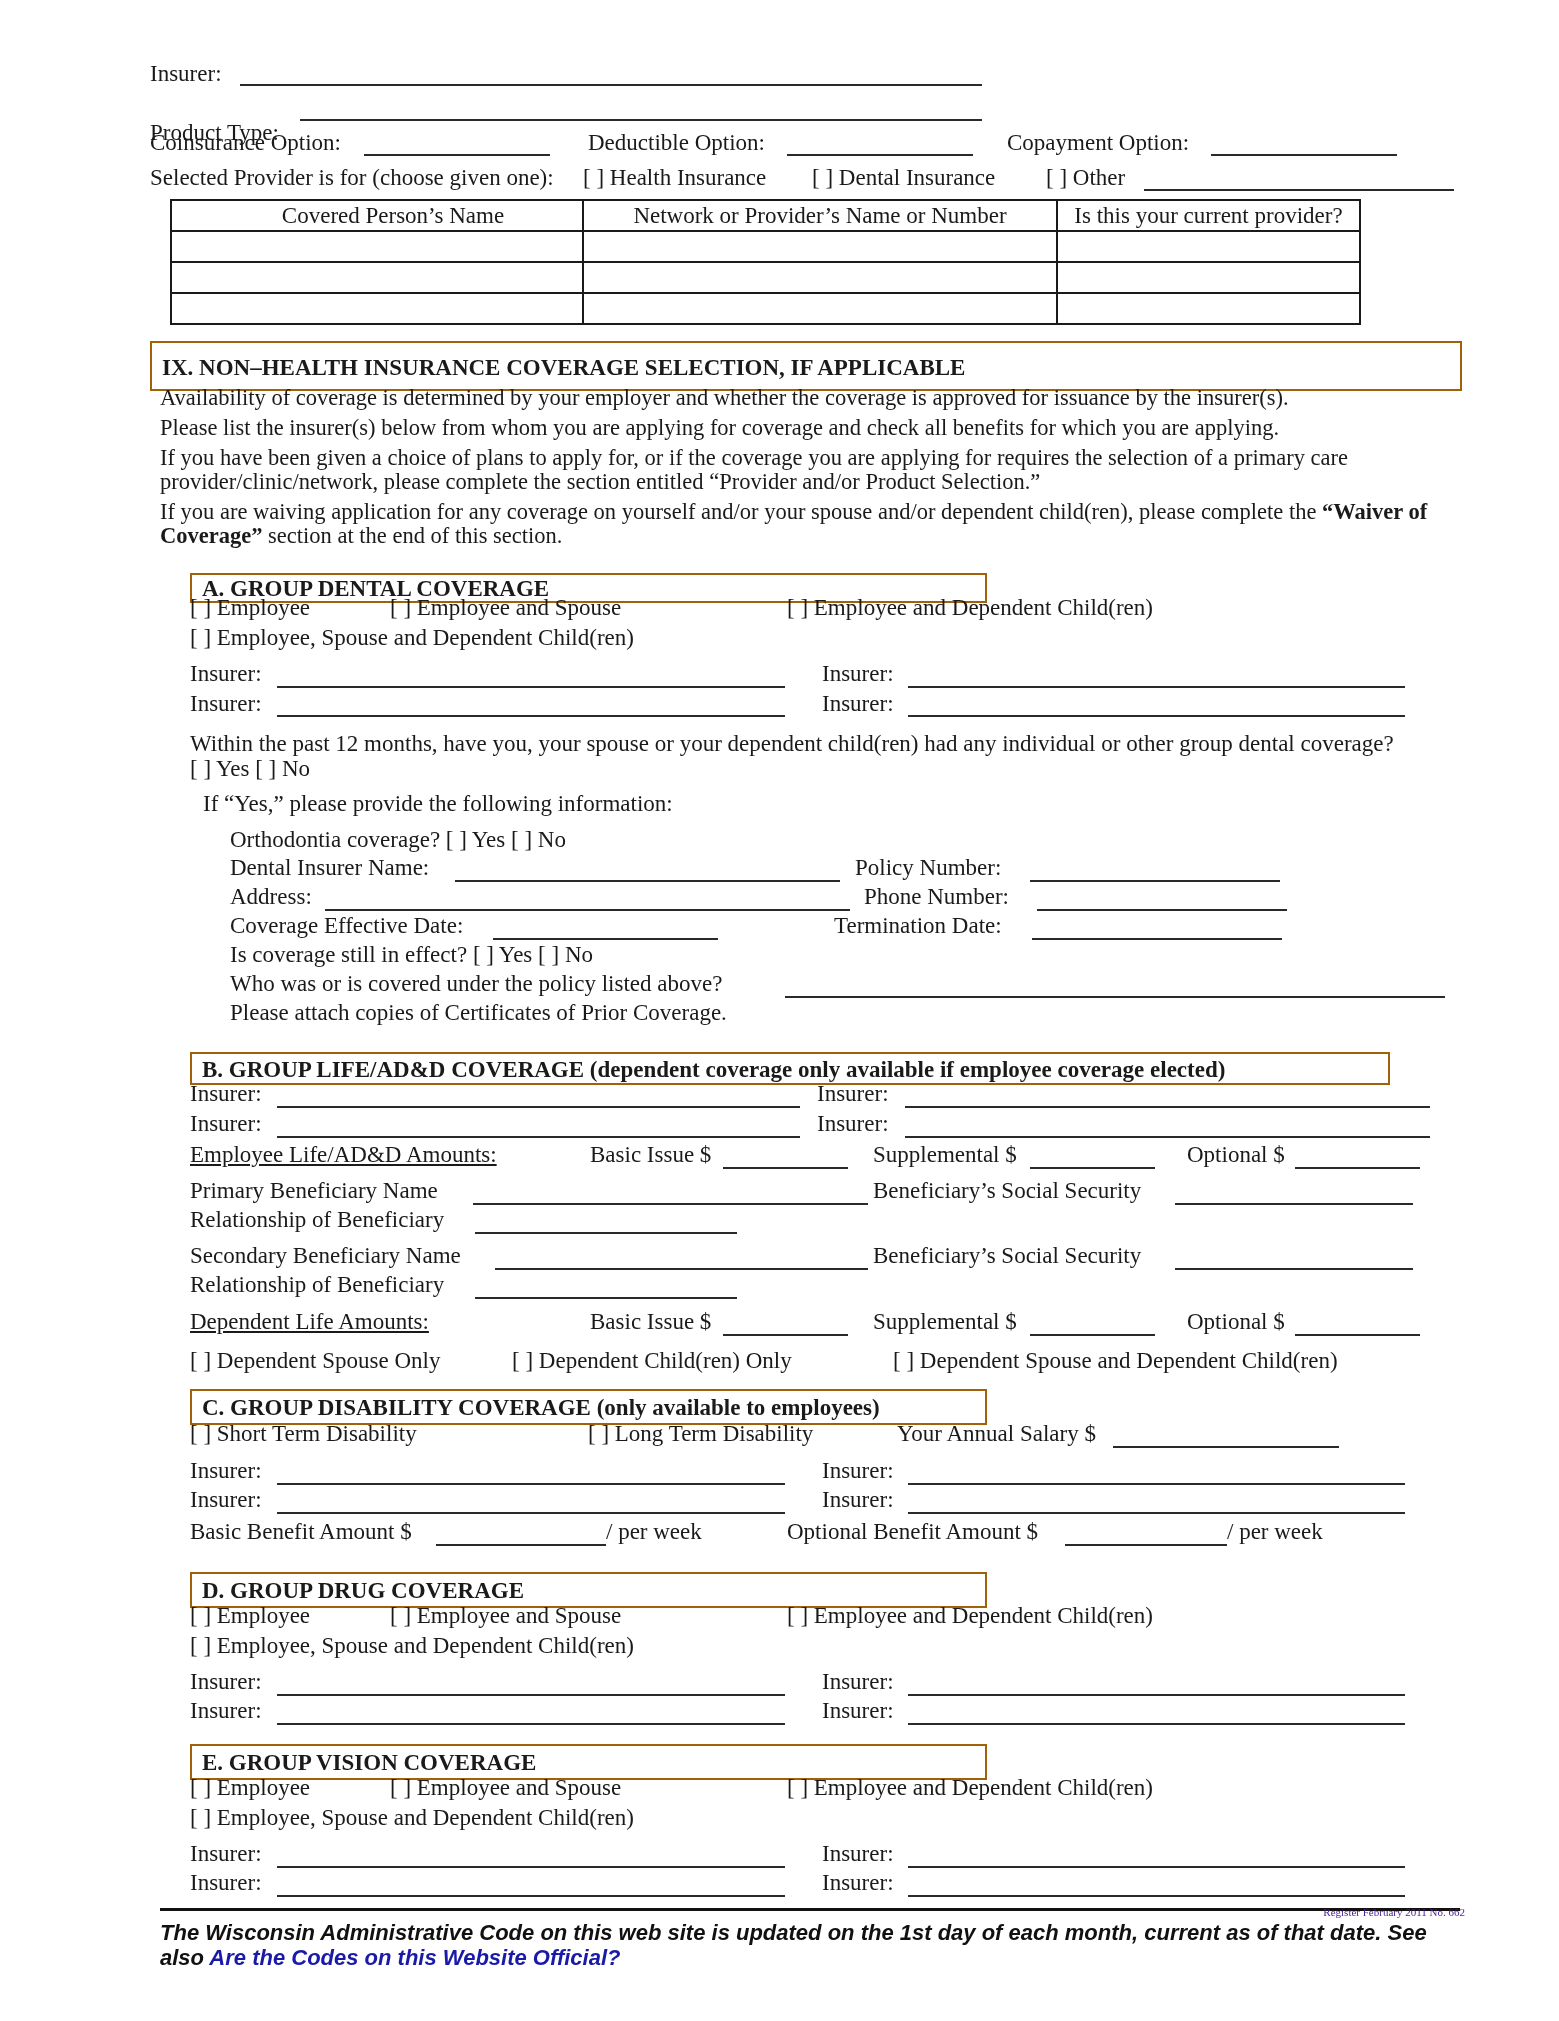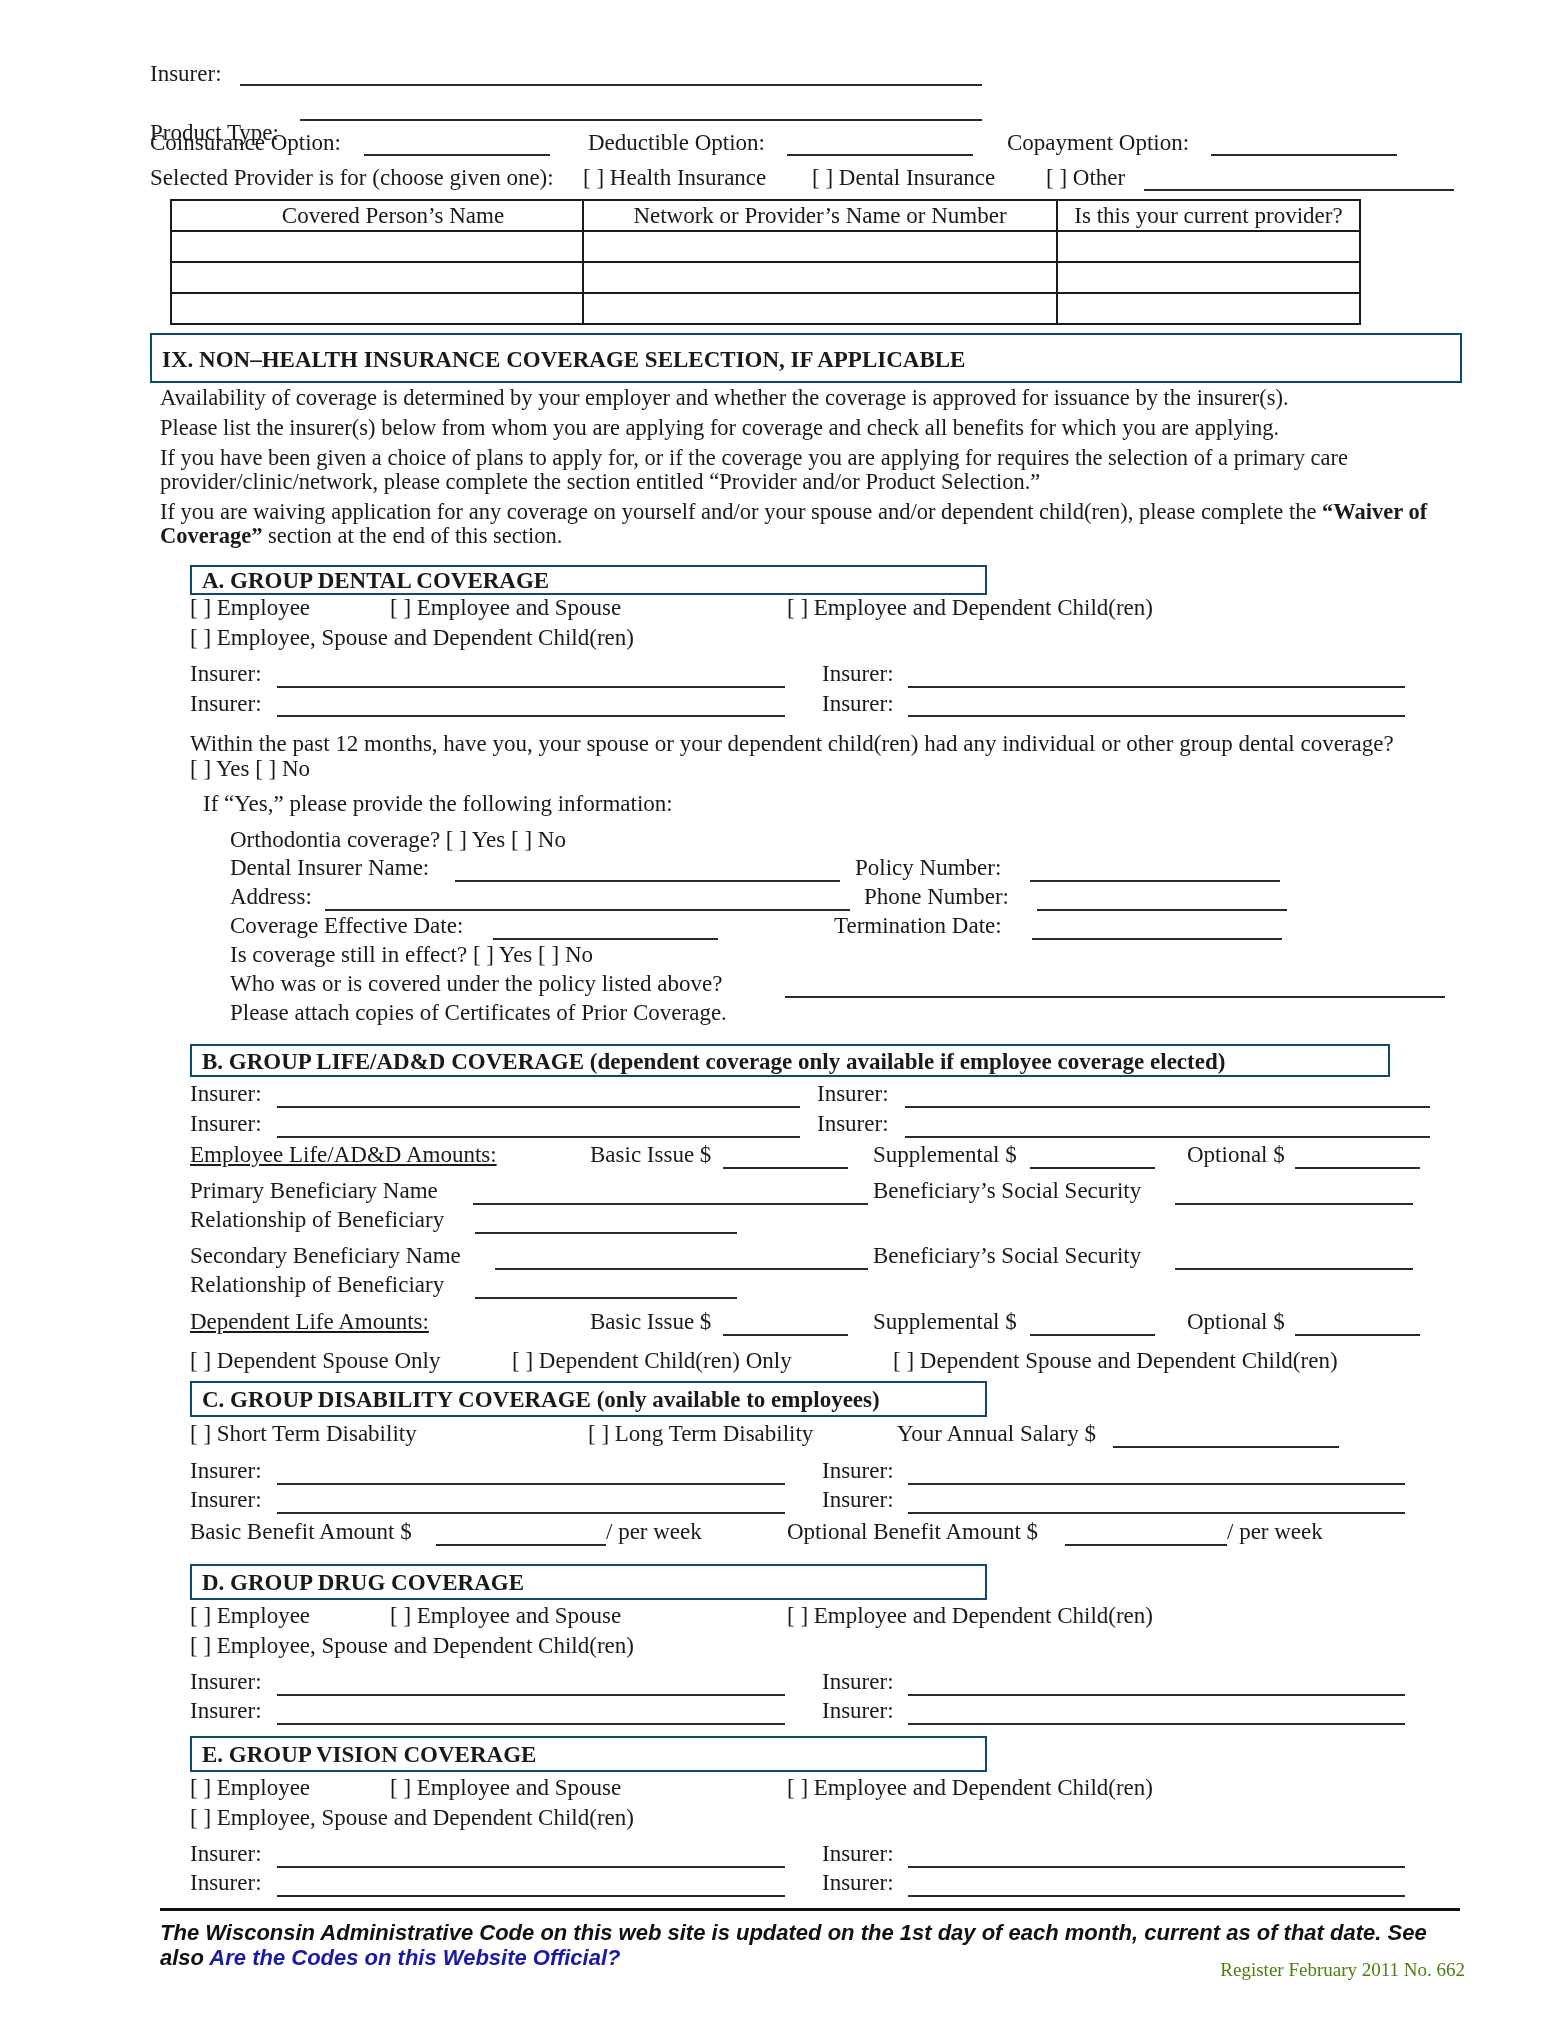--- a/index.html
+++ b/index.html
@@ -4,29 +4,29 @@
 <style>
   html, body { margin: 0; padding: 0; background: #ffffff; }
   body {
     width: 1559px; height: 2021px; position: relative; overflow: hidden;
     font-family: "Liberation Serif", "DejaVu Serif", serif;
     color: #1a1a1a; font-size: 23px;
   }
   .abs { position: absolute; white-space: nowrap; }
   .line { position: absolute; border-bottom: 2px solid #2a2a2a; height: 0; }
   .row { position: absolute; white-space: nowrap; line-height: 28px; }
-  .box { position: absolute; border: 2px solid #0c4a6e; box-sizing: border-box; }
+  .box { position: absolute; border: 2px solid #a16207; box-sizing: border-box; margin-top: 8px; }
   .hdr { font-weight: bold; }
   .para { position: absolute; left: 160px; width: 1330px; line-height: 24px; font-size: 22.5px; }
   table.prov { position: absolute; left: 170px; top: 199px; border-collapse: collapse; width: 1191px; }
   table.prov td { border: 2px solid #1a1a1a; height: 29px; padding: 0; text-align: center; font-size: 23px; }
   .footer-rule { position: absolute; left: 160px; top: 1908px; width: 1300px; border-bottom: 3px solid #111; }
   .footer-note { position: absolute; left: 160px; top: 1920px; width: 1310px; font-family: "Liberation Sans", "DejaVu Sans", sans-serif; font-style: italic; font-weight: bold; font-size: 22px; line-height: 25px; color: #111; }
   .footer-note a { color: #1a1aa8; text-decoration: none; }
-  .register { position: absolute; right: 94px; top: 1959px; font-size: 19px; color: #4d7c0f; }
+  .register { position: absolute; right: 94px; top: 1906px; font-size: 11px; color: #4c1d95; }
   .ul { text-decoration: underline; }
 </style>
 </head>
 <body>
 
 <div class="row" style="left:150px;top:60px;">Insurer:</div>
 <div class="line" style="left:240px;top:84px;width:742px;"></div>
 
 <div class="row" style="left:150px;top:94px;margin-top:25px;">Product Type:</div>
 <div class="line" style="left:300px;top:119px;width:682px;"></div>

